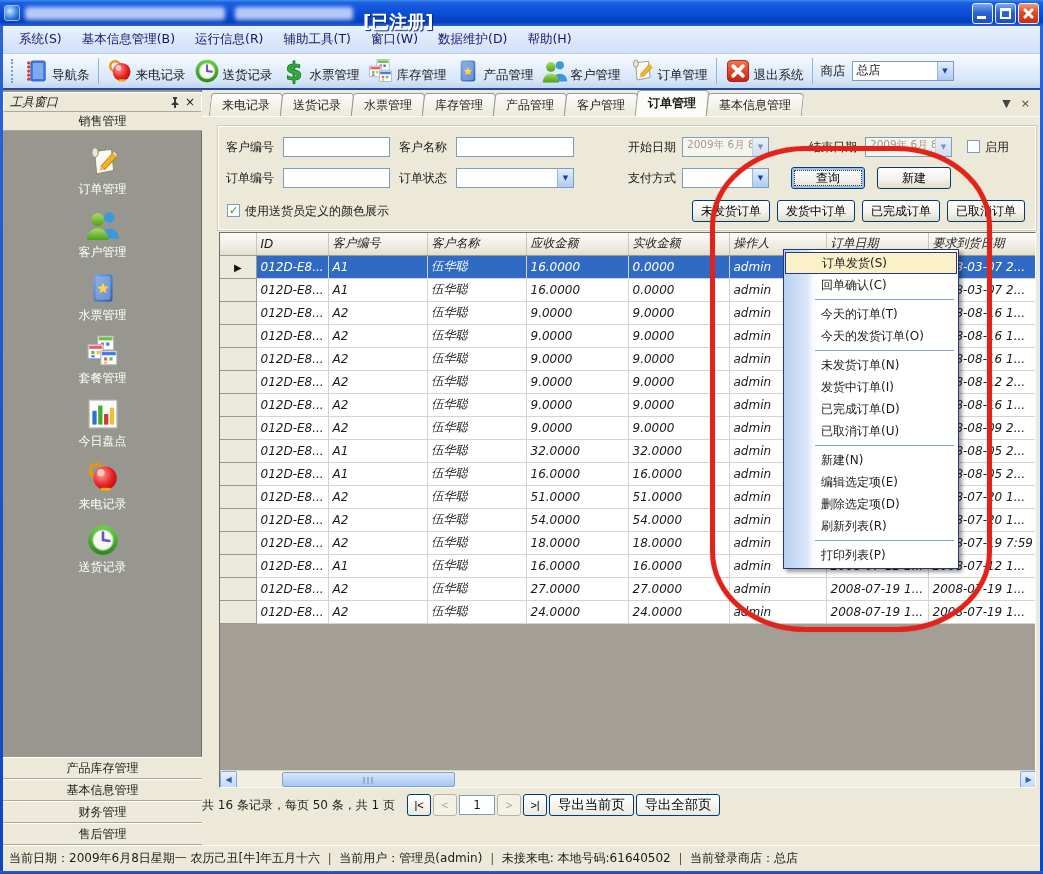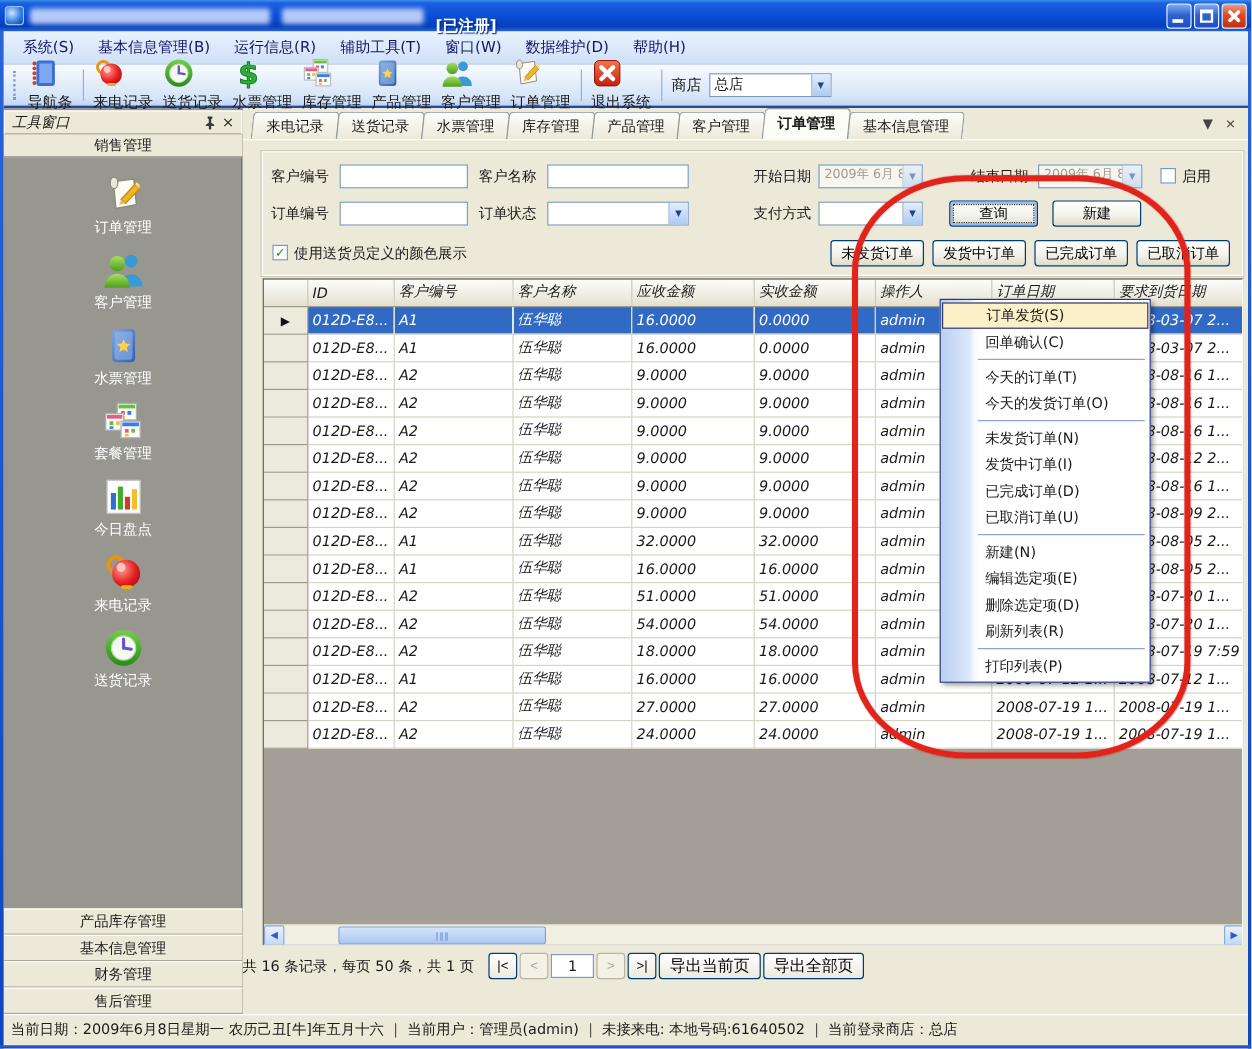--- a/index.html
+++ b/index.html
@@ -10,40 +10,40 @@
   .border-strip { position:absolute; background:linear-gradient(180deg,#2b63d8,#0f46c0); z-index:5; }
   #b-left  { left:0; top:24px; width:3px; height:850px; }
   #b-right { right:0; top:24px; width:3px; height:850px; }
   #b-bottom{ left:0; bottom:0; width:1043px; height:3px; }
   #titlebar { position:absolute; left:0; top:0; width:1043px; height:26px; z-index:6;
     background:linear-gradient(180deg,#388eec 0%,#1c5fe0 10%,#0d50d8 45%,#0440bd 85%,#2b63d8 100%);
     display:flex; align-items:center; padding:0 4px; color:#fff; font-weight:bold; }
   .app-ico { width:16px; height:16px; border-radius:3px; margin-right:5px;
     background:radial-gradient(circle at 35% 35%,#cfe4ff,#2f7de0 60%,#0a3a9a); border:1px solid #9cc1f0;}
   .blurseg { height:13px; border-radius:3px; background:rgba(225,232,255,.8); filter:blur(2px); margin-right:10px;}
-  .ttl-status { text-shadow:1px 1px 1px #04287a; font-size:13px;margin-top:17px; }
+  .ttl-status { text-shadow:1px 1px 1px #04287a; font-size:18px;margin-top:17px; }
   .winbtns { margin-left:auto; display:flex; gap:2px; }
   .wb { width:21px; height:21px; border:1px solid #e8f0ff; border-radius:3px; position:relative;
         background:linear-gradient(180deg,#7fa8f2,#2f63d0 45%,#1b4ec4); }
   .wb.close { background:linear-gradient(180deg,#f09a7c,#e04a22 45%,#c03010); }
   .wb .g-min { position:absolute; left:4px; bottom:4px; width:9px; height:3px; background:#fff; }
   .wb .g-max { position:absolute; left:4px; top:4px; width:11px; height:11px; border:2px solid #fff; border-top-width:3px; }
   .wb .g-x1,.wb .g-x2 { position:absolute; left:3px; top:8px; width:13px; height:3px; background:#fff; border-radius:2px;}
   .wb .g-x1 { transform:rotate(45deg);} .wb .g-x2 { transform:rotate(-45deg);}
   
   #menubar { position:absolute; left:3px; top:26px; width:1037px; height:28px; z-index:4;
     background:linear-gradient(180deg,#e9f2fd,#cfe0f7); display:flex; align-items:center; padding-left:6px;
     border-bottom:1px solid #b9cdea; font-size:12.5px; color:#14146e;}
   .menu-item { padding:4px 10px; cursor:default; }
   
   #toolbar { position:absolute; left:3px; top:54px; width:1037px; height:36px; z-index:4;
     background:linear-gradient(180deg,#f7fbff,#d5e4f8 80%,#c2d6f2); border-bottom:2px solid #26499b;
     display:flex; align-items:center; padding:0 4px; font-size:12.5px;}
   .grip { width:4px; height:24px; margin:0 4px; border-left:2px dotted #7f9dc9; }
-  .tb-item { display:flex; align-items:flex-start; gap:3px; padding:2px 4px;flex-direction:column; }
+  .tb-item { display:flex; align-items:flex-end; gap:3px; padding:2px 4px; }
   .tb-sep { width:1px; height:26px; background:#93b1da; margin:0 4px; }
   .ic24 { width:26px; height:26px; } .ic32 { width:34px; height:34px; }
   .shop { display:flex; align-items:center; gap:6px; margin-left:4px;}
   .combo { background:#fff; border:1px solid #7f9db9; height:20px; display:flex; align-items:flex-start; }
   .combo .val { flex:1; padding:0 4px; font-size:12px; white-space:nowrap; overflow:hidden;}
   .arrowbtn { width:16px; height:100%; background:linear-gradient(180deg,#e2edfc,#aecbf2);
     border-left:1px solid #9ab4d8; display:flex; align-items:center; justify-content:center;
     font-size:7px; color:#1c3f94; }
   #shop-combo { width:102px; }
   

